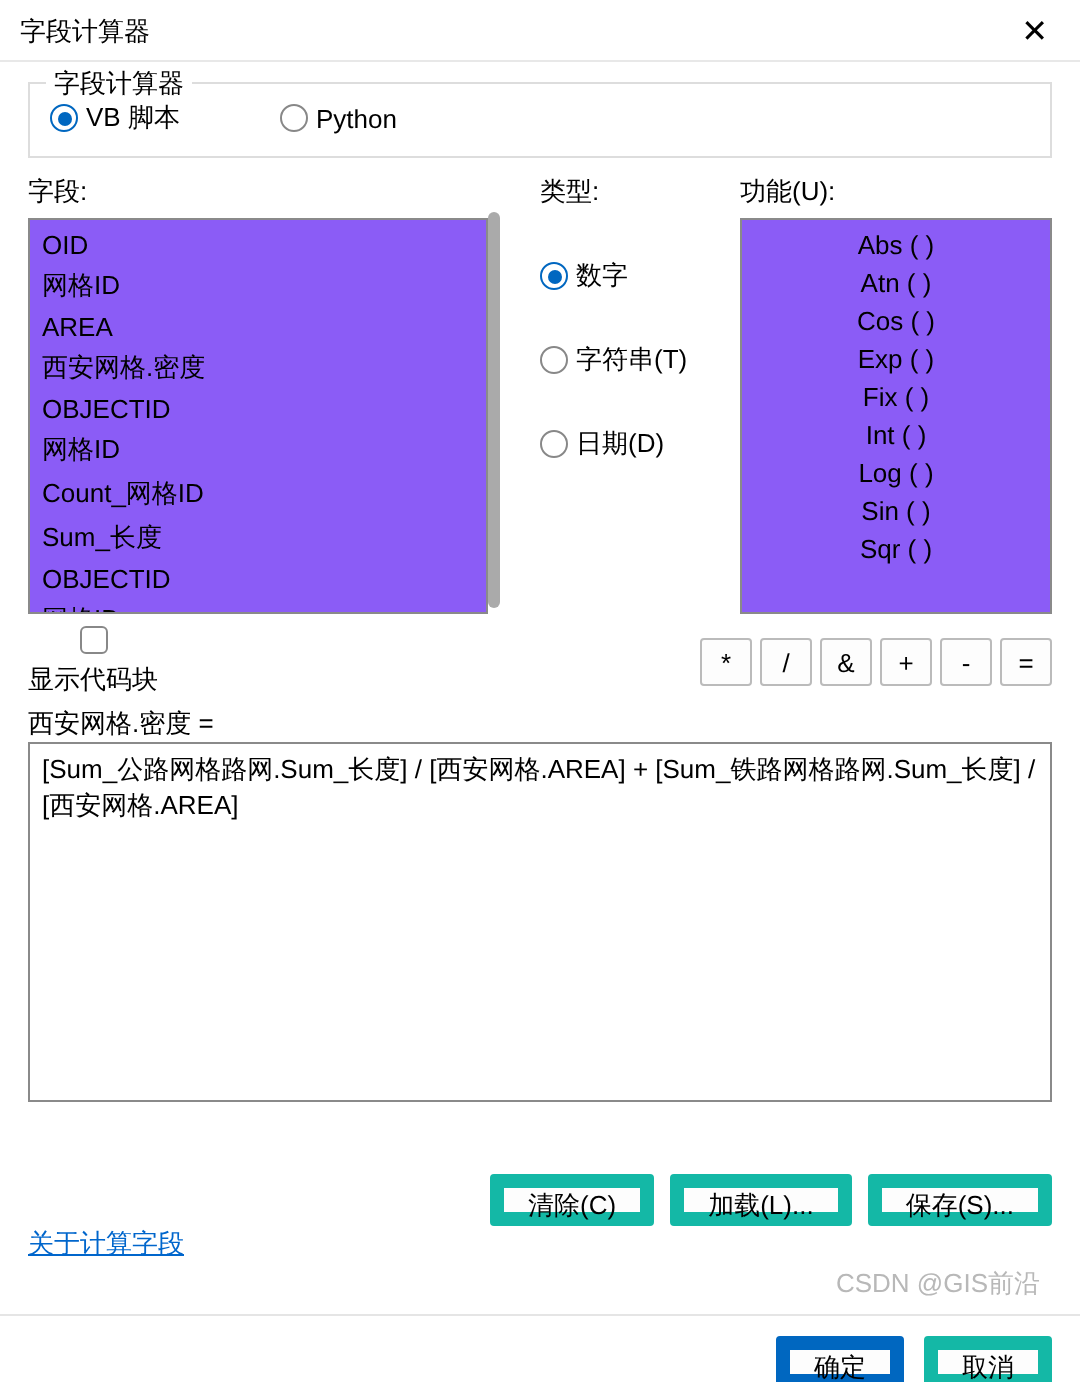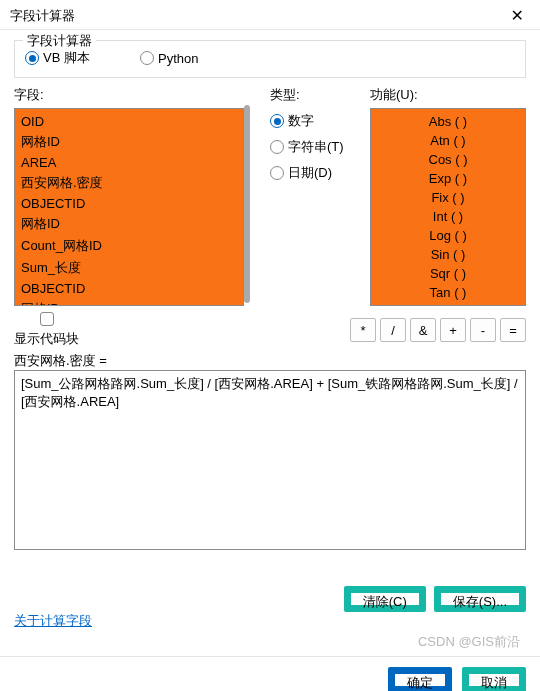--- a/index.html
+++ b/index.html
@@ -51,36 +51,36 @@
   .radio.checked::after {
     content: "";
     width: 7px; height: 7px;
     border-radius: 50%;
     background: #0067c0;
   }
   .columns { display: flex; }
   .col-label { margin: 2px 0 4px 0; }
   .listbox {
     border: 1px solid #8a8a8a;
-    background: #f97316;
+    background: #8b5cf6;
     overflow-y: auto;
     padding: 3px 2px;
   }
   .listbox .item { padding: 2px 4px; cursor: pointer; white-space: nowrap; }
   .fields-col { width: 230px; }
   .fields-list { height: 198px; }
   .scroll-strip {
     width: 6px;
     background: #aaa;
     height: 198px;
     margin-top: 21px;
     border-radius: 3px;
   }
   .type-col { width: 100px; margin-left: 20px; }
-  .type-col .radio-item { margin: 8px 0; }
+  .type-col .radio-item { margin: 24px 0; }
   .func-col { flex: 1; }
   .func-list { height: 198px; text-align: center; }
   .mid-row { display: flex; justify-content: space-between; align-items: center; margin-top: 6px; }
   .checkbox-row { display: flex; align-items: center; gap: 4px; cursor: pointer; flex-direction: column; }
   .checkbox {
     width: 14px; height: 14px;
     border: 1.5px solid #888;
     border-radius: 3px;
   }
   .op-buttons { display: flex; gap: 4px; }
@@ -204,21 +204,20 @@
       <div class="listbox func-list">
         <div class="item">Abs (  )</div>
         <div class="item">Atn (  )</div>
         <div class="item">Cos (  )</div>
         <div class="item">Exp (  )</div>
         <div class="item">Fix (  )</div>
         <div class="item">Int (  )</div>
         <div class="item">Log (  )</div>
         <div class="item">Sin (  )</div>
         <div class="item">Sqr (  )</div>
-        <div class="item">Tan (  )</div>
       </div>
     </div>
   </div>
 
   <div class="mid-row">
     <div class="checkbox-row">
       <span class="checkbox"></span>
       <span>显示代码块</span>
     </div>
     <div class="op-buttons">
@@ -231,20 +230,21 @@
     </div>
   </div>
 
   <div class="expr-label">西安网格.密度 =</div>
   <textarea class="expr-box" style="">[Sum_公路网格路网.Sum_长度] / [西安网格.AREA] + [Sum_铁路网格路网.Sum_长度] / [西安网格.AREA]</textarea>
 
   <div class="bottom-row1">
     <span class="link">关于计算字段</span>
     <div class="btn-row">
       <button class="btn">清除(C)</button>
+      <button class="btn">加载(L)...</button>
       <button class="btn">保存(S)...</button>
     </div>
   </div>
 
 </div>
 
 <div class="bottom-row2">
   <button class="btn primary">确定</button>
   <button class="btn">取消</button>
 </div>

